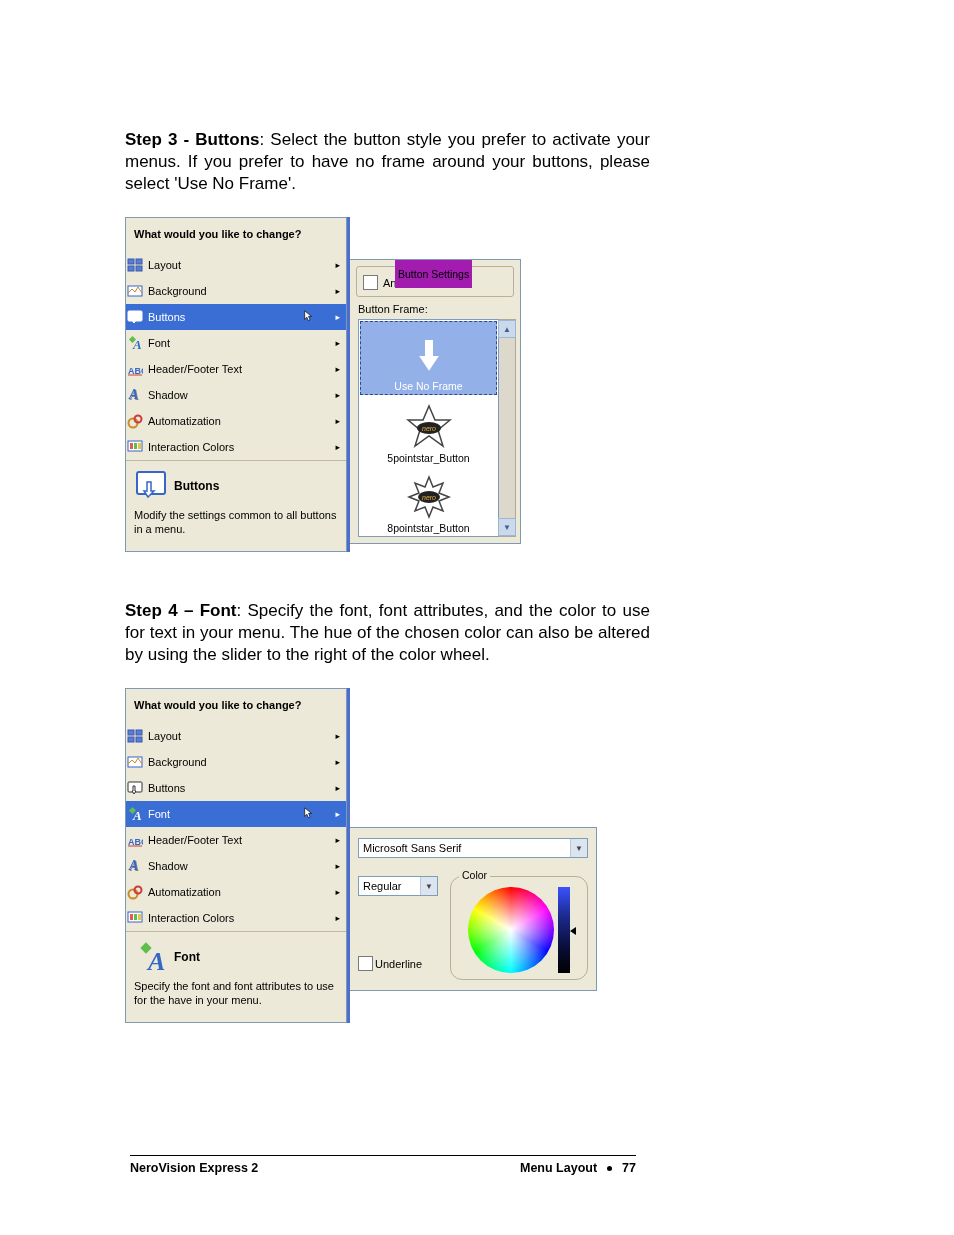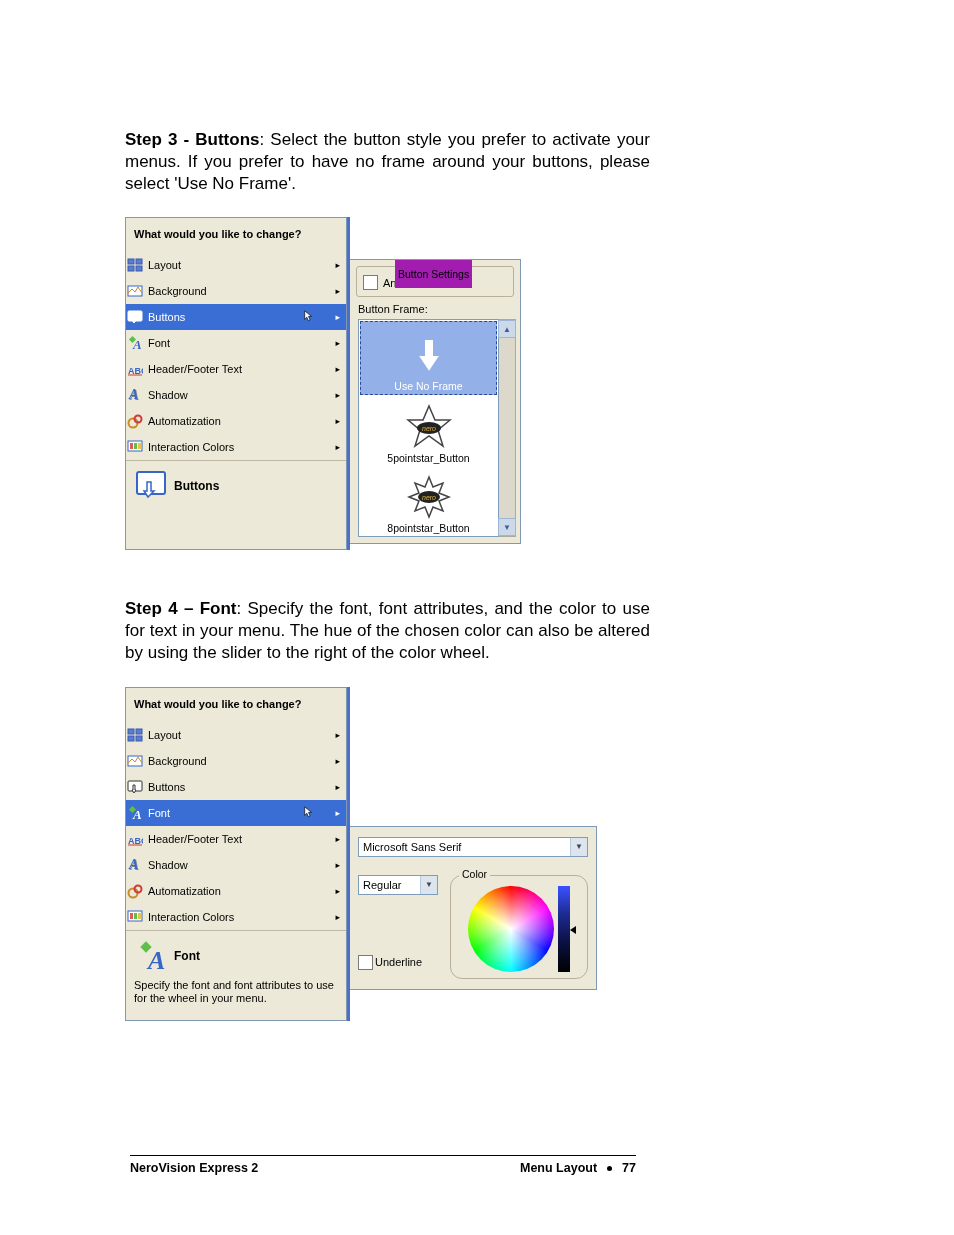--- a/index.html
+++ b/index.html
@@ -391,20 +391,21 @@
         <div class="menu-info">
           <div class="menu-info-title-row">
             <span class="big-icon">
               <svg width="34" height="34" viewBox="0 0 34 34">
                 <rect x="3" y="3" width="28" height="22" rx="2" fill="#fff" stroke="#3766c7" stroke-width="2"></rect>
                 <path d="M14 28 l-4 -6 l3 0 l0 -9 l4 0 l0 9 l3 0 z" fill="#fff" stroke="#3766c7" stroke-width="1.5"></path>
               </svg>
             </span>
             <span class="menu-info-title">Buttons</span>
           </div>
+          <div class="menu-info-desc">Modify the settings common to all buttons in a menu.</div>
         </div>
       </div>
       <div class="divider"></div>
 
       <div class="buttons-settings-panel">
         <div class="groupbox">
           <div class="groupbox-title">Button Settings</div>
           <div class="checkbox-row">
             <span class="chkbox"></span>
             <span>Animate Buttons</span>
@@ -553,21 +554,21 @@
         <div class="menu-info">
           <div class="menu-info-title-row">
             <span class="big-icon">
               <svg width="34" height="34" viewBox="0 0 34 34">
                 <path d="M8 4 h8 v8 h-8 z" fill="#5fbf4a" transform="rotate(45 12 8)"></path>
                 <text x="14" y="30" font-family="serif" font-size="26" font-style="italic" font-weight="700" fill="#3766c7">A</text>
               </svg>
             </span>
             <span class="menu-info-title">Font</span>
           </div>
-          <div class="menu-info-desc">Specify the font and font attributes to use for the wheel in your menu.</div>
+          <div class="menu-info-desc">Specify the font and font attributes to use for the have in your menu.</div>
         </div>
       </div>
       <div class="divider"></div>
 
       <div class="font-settings-panel">
         <div class="dropdown">
           <span>Microsoft Sans Serif</span>
           <span class="dd-arrow">▼</span>
         </div>
         <div class="font-cols">

